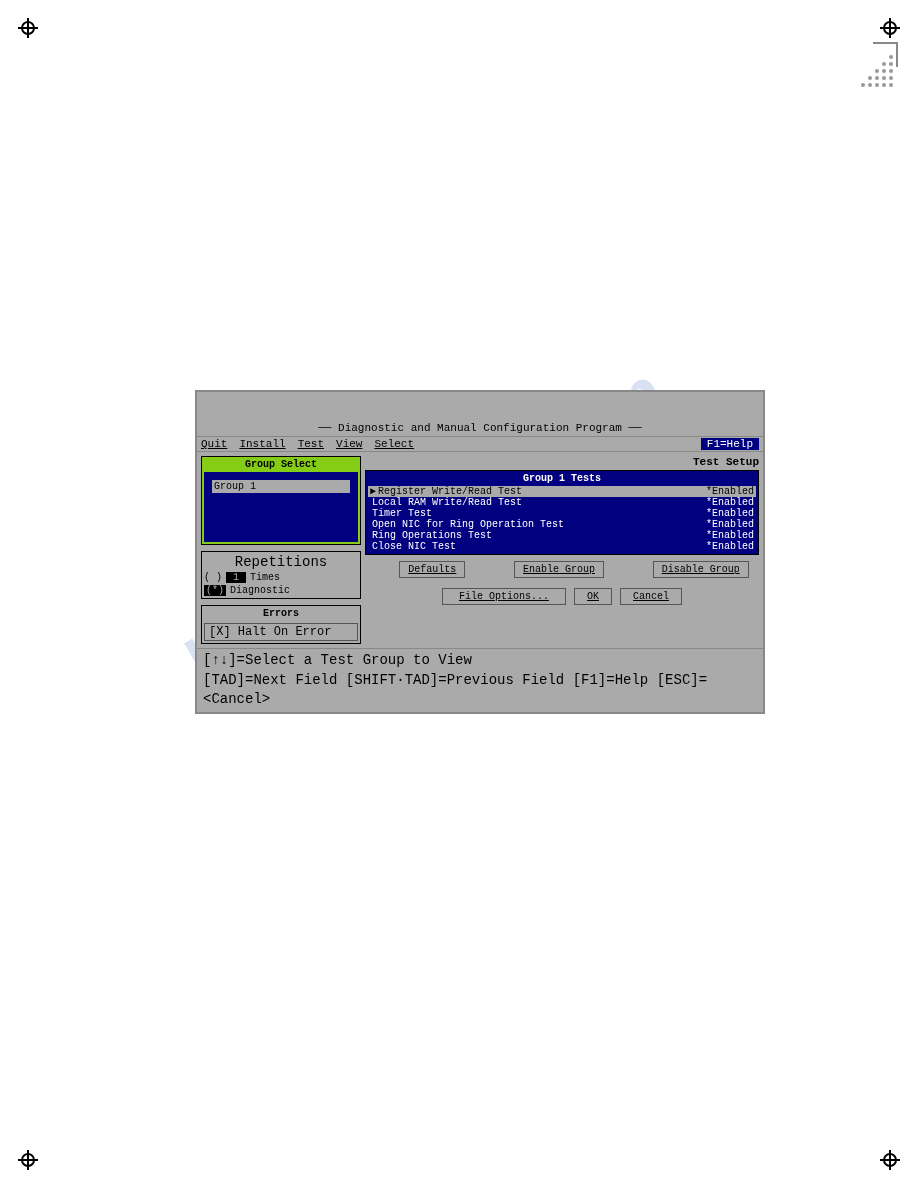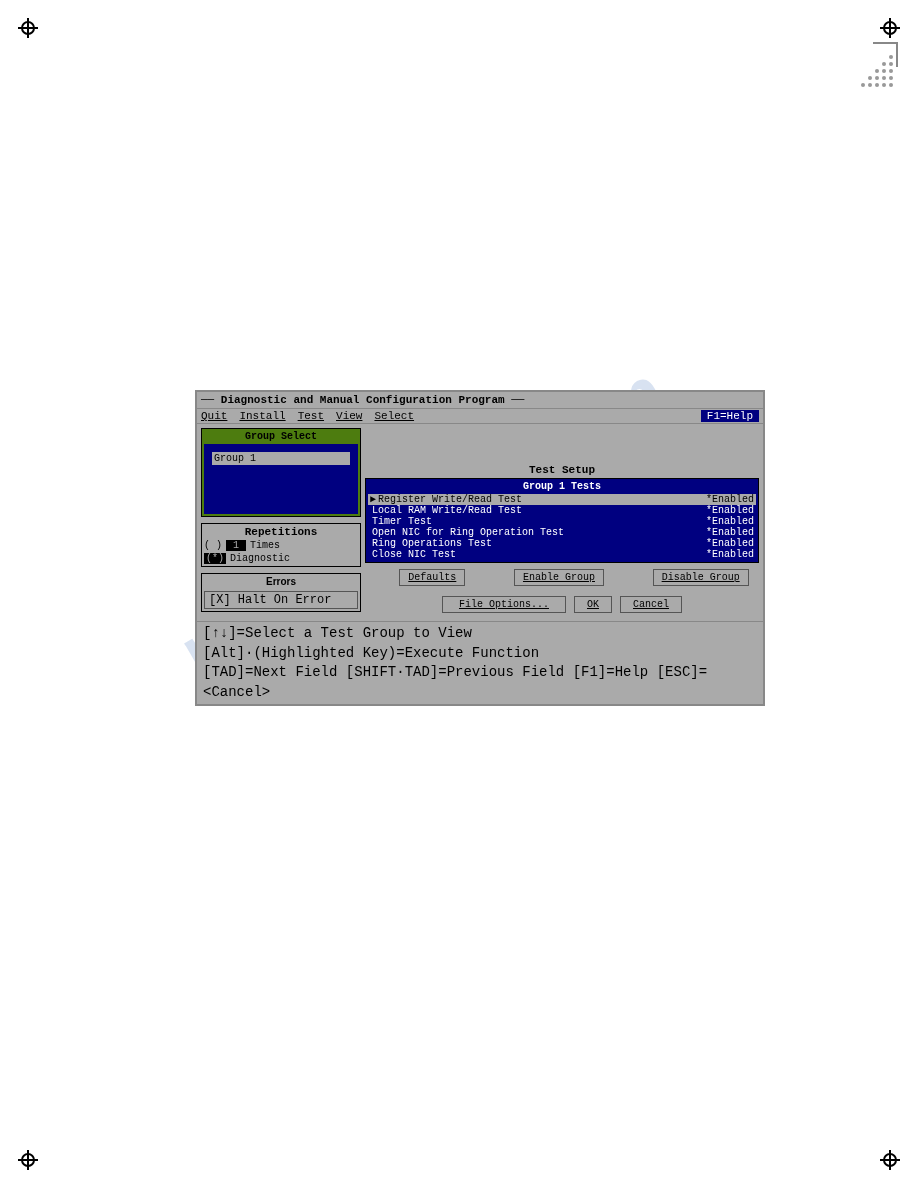--- a/index.html
+++ b/index.html
@@ -83,26 +83,28 @@
       top: 390px;
       left: 195px;
       width: 570px;
       background: #aaaaaa;
       border: 2px solid #888;
     }
 
     
     .title-bar {
       background: #aaaaaa;
+      text-align: center;
       padding: 2px 4px;
       font-family: 'Courier New', monospace;
       font-size: 11px;
-      font-weight: bold;
+      font-weight: normal;
       color: #000;
       border-bottom: 1px solid #888;
+      margin-top: 28px;
     }
 
     
     .menu-bar {
       background: #aaaaaa;
       display: flex;
       align-items: center;
       padding: 1px 4px;
       border-bottom: 1px solid #888;
       font-family: 'Courier New', monospace;
@@ -140,21 +142,21 @@
 
     
     .left-panel {
       width: 160px;
       flex-shrink: 0;
     }
 
     .group-select-box {
       border: 1px solid #000;
       padding: 2px;
-      background: #4d7c0f;
+      background: #84cc16;
     }
     .group-select-title {
       text-align: center;
       font-family: 'Courier New', monospace;
       font-size: 10px;
       font-weight: bold;
       color: #000;
       margin-bottom: 2px;
     }
     .group-list {
@@ -176,22 +178,22 @@
     
     .repetitions-box {
       border: 1px solid #000;
       padding: 2px;
       margin-top: 6px;
       background: #aaaaaa;
     }
     .repetitions-title {
       text-align: center;
       font-family: 'Courier New', monospace;
-      font-size: 11px;
-      font-weight: bold;
+      font-size: 14px;
+      font-weight: normal;
       color: #000;
       margin-bottom: 2px;
     }
     .rep-row {
       display: flex;
       align-items: center;
       gap: 4px;
       font-family: 'Courier New', monospace;
       font-size: 10px;
       color: #000;
@@ -224,21 +226,21 @@
 
     
     .errors-box {
       border: 1px solid #000;
       padding: 2px;
       margin-top: 6px;
       background: #aaaaaa;
     }
     .errors-title {
       text-align: center;
-      font-family: Liberation Sans, sans-serif;
+      font-family: Liberation Mono, monospace;
       font-size: 10px;
       font-weight: bold;
       color: #000;
       margin-bottom: 2px;
     }
     .halt-btn {
       background: #aaaaaa;
       border: 1px solid #555;
       font-family: 'Courier New', monospace;
       font-size: 12px;
@@ -248,27 +250,26 @@
       text-align: left;
       cursor: pointer;
     }
 
     
     .right-panel {
       flex: 1;
     }
 
     .test-setup-header {
-      text-align: center;
+      text-align: right;
       font-family: 'Courier New', monospace;
       font-size: 11px;
       font-weight: bold;
       color: #000;
       margin-bottom: 2px;
-      margin-top: 36px;
     }
 
     .group1-tests-box {
       border: 1px solid #000;
       background: #000080;
       padding: 2px;
     }
     .group1-tests-title {
       text-align: center;
       font-family: 'Courier New', monospace;
@@ -503,17 +504,16 @@
         <button class="bottom-btn file-options-btn">File Options...</button>
         <button class="bottom-btn">OK</button>
         <button class="bottom-btn">Cancel</button>
       </div>
 
     </div>
   </div>
 
   <div class="status-bar">
     <div>[↑↓]=Select a Test Group to View</div>
-    <div>[Alt]·(Highlighted Key)=Execute Function</div>
     <div>[TAD]=Next Field  [SHIFT·TAD]=Previous Field  [F1]=Help  [ESC]=&lt;Cancel&gt;</div>
   </div>
 
 </div>
 
 </body></html>

